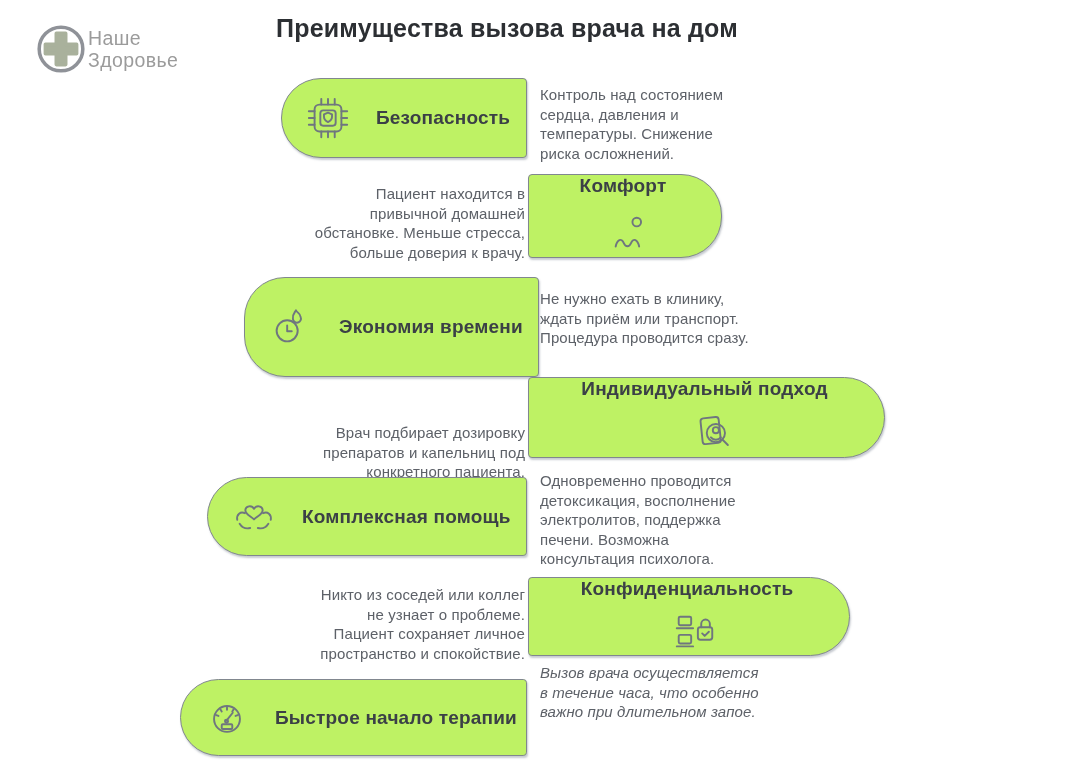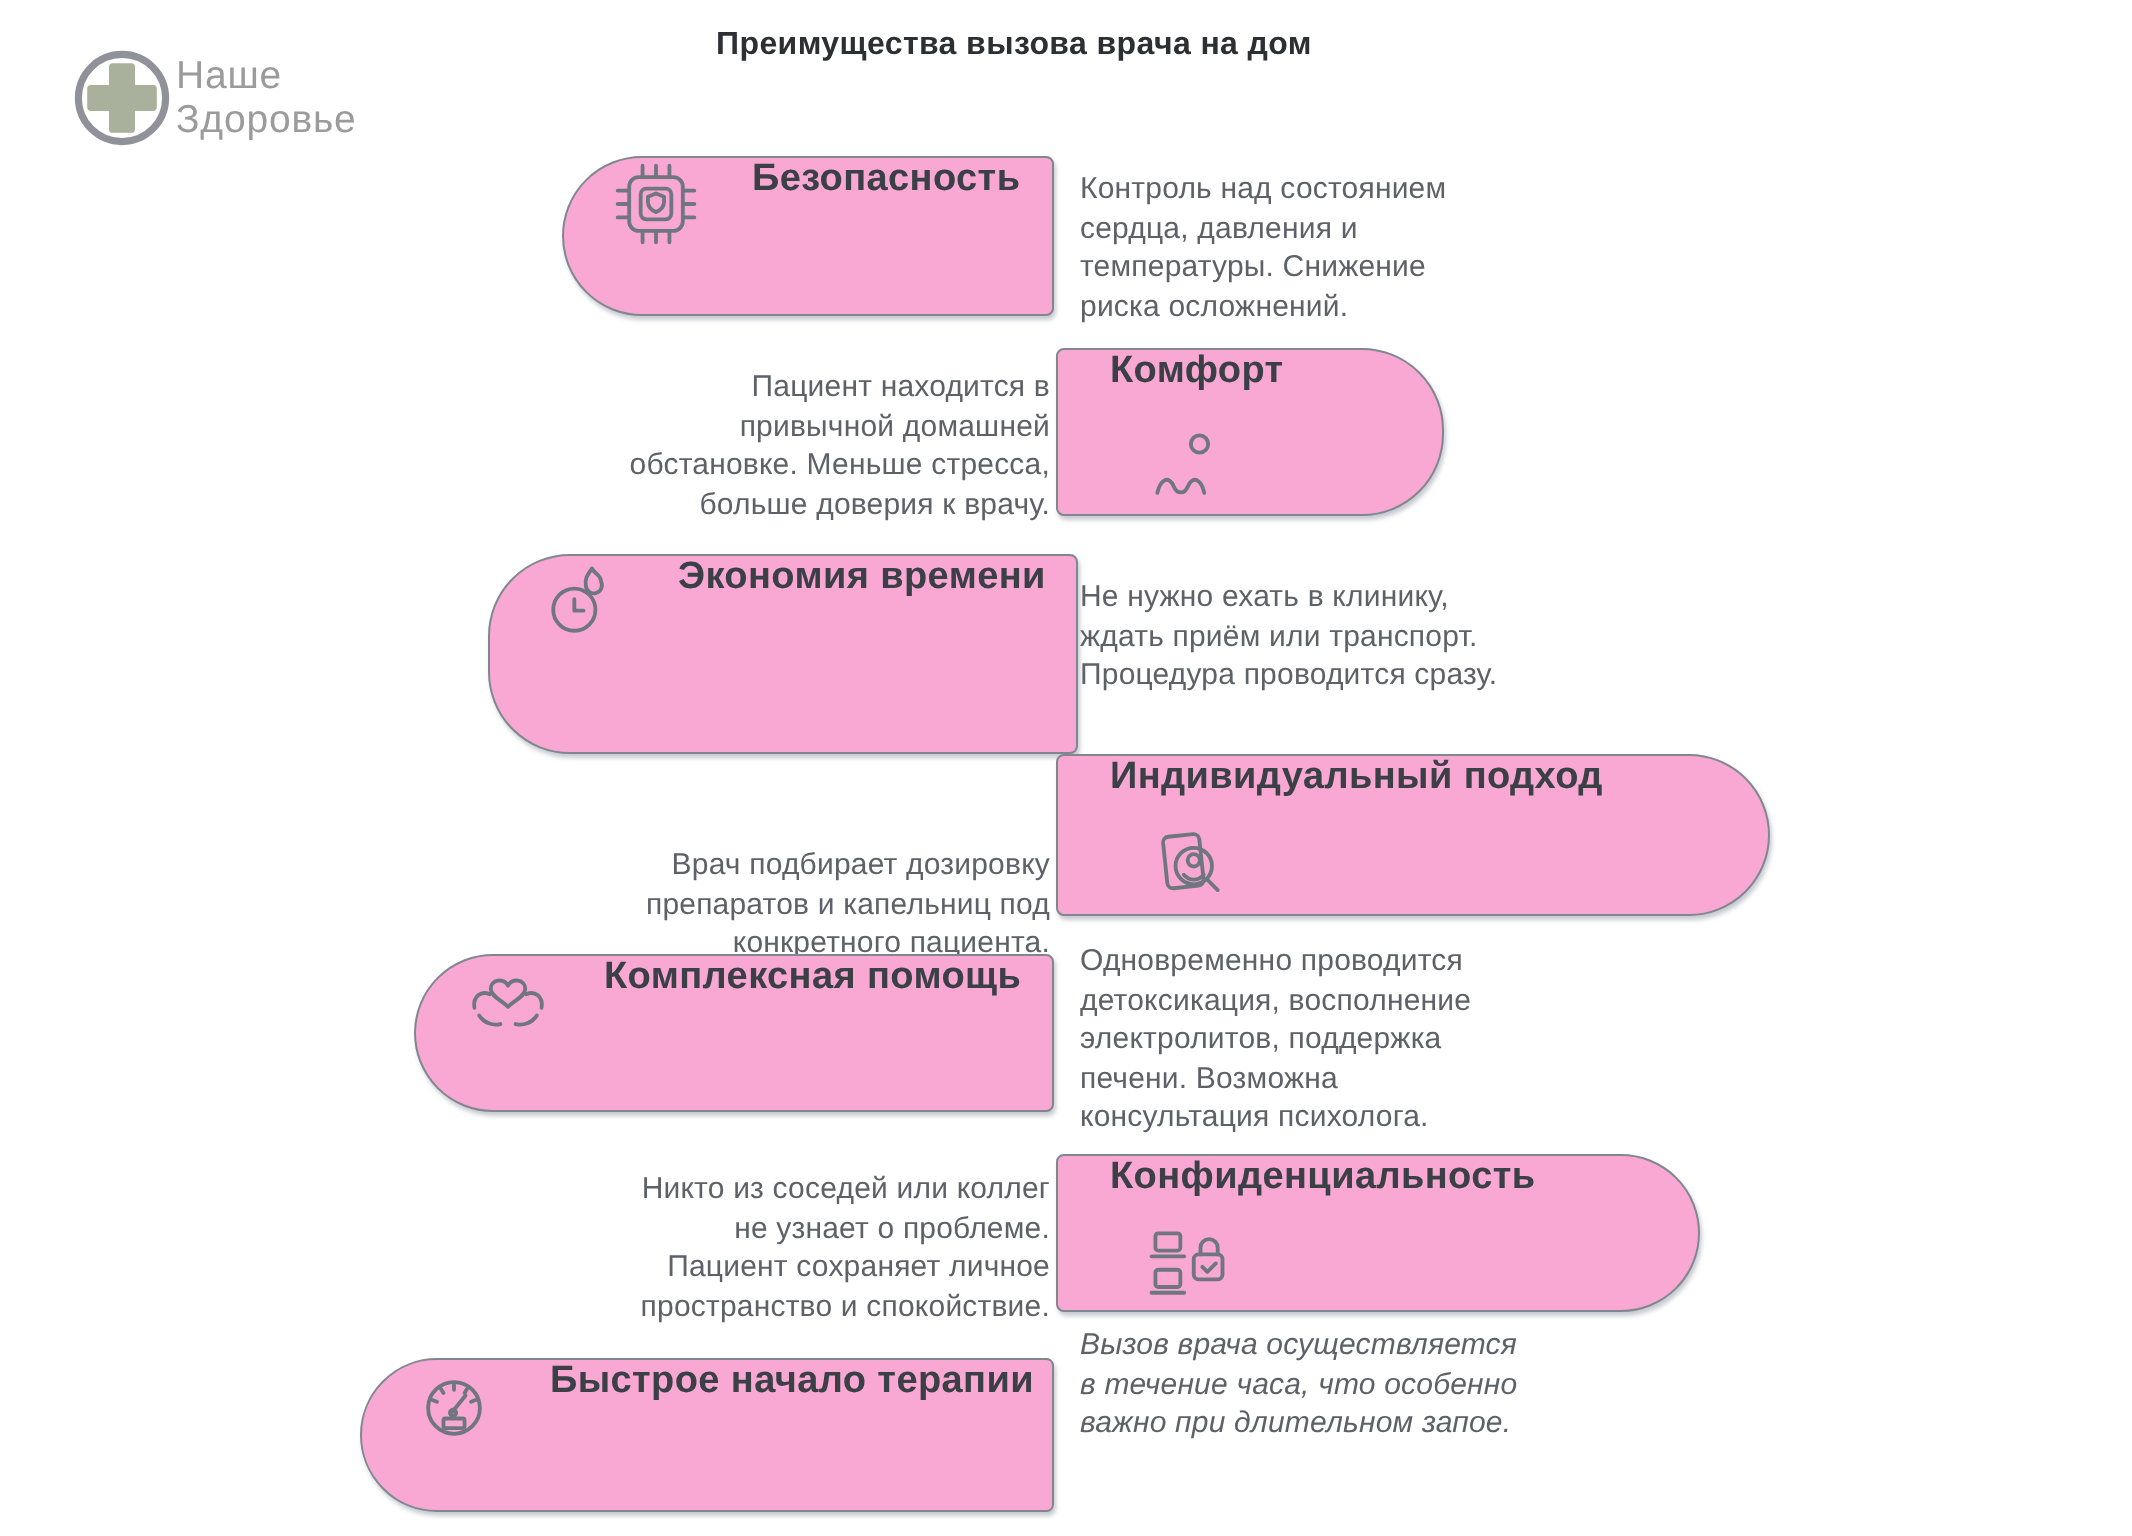--- a/index.html
+++ b/index.html
@@ -7,26 +7,26 @@
     position:relative;width:1066px;height:768px;background:#ffffff;overflow:hidden;
     font-family:"Liberation Sans","DejaVu Sans",sans-serif;
   }
   
   .logo{position:absolute;left:34px;top:22px;display:flex;align-items:center;}
   .logo-mark{width:54px;height:54px;display:block;}
   .logo-text{color:#9b9b9b;font-size:19.5px;line-height:22px;letter-spacing:.4px;font-weight:400;}
   
   .page-title{
     position:absolute;left:507px;top:14px;transform:translateX(-50%);
-    margin:0;font-size:16px;font-weight:700;color:#2c2f33;white-space:nowrap;letter-spacing:.2px;
+    margin:0;font-size:25px;font-weight:700;color:#2c2f33;white-space:nowrap;letter-spacing:.2px;
   }
   
   .card{
-    position:absolute;display:flex;box-sizing:border-box;
-    background:#f9a8d4;border:1.5px solid #81878f;
+    position:absolute;display:flex;align-items:center;box-sizing:border-box;
+    background:#bef264;border:1.5px solid #81878f;
     box-shadow:1px 2px 2px rgba(122,130,145,.42);
   }
   .card.left{border-radius:41px 4px 4px 41px;padding-left:23px;}
   .card.right{border-radius:4px 41px 41px 4px;padding-left:26px;padding-right:30px;justify-content:space-between;flex-direction:column;}
   .card .icon{width:46px;height:46px;flex:0 0 auto;display:block;}
   .card.left .icon{margin-right:25px;}
   .card.right .icon{margin-left:16px;}
   .card-title{font-size:19px;font-weight:700;color:#3b4046;letter-spacing:.2px;white-space:nowrap;}
   .icon svg{width:100%;height:100%;display:block;}
   .icon .st{fill:none;stroke:#6f767f;stroke-width:2;stroke-linecap:round;stroke-linejoin:round;}

